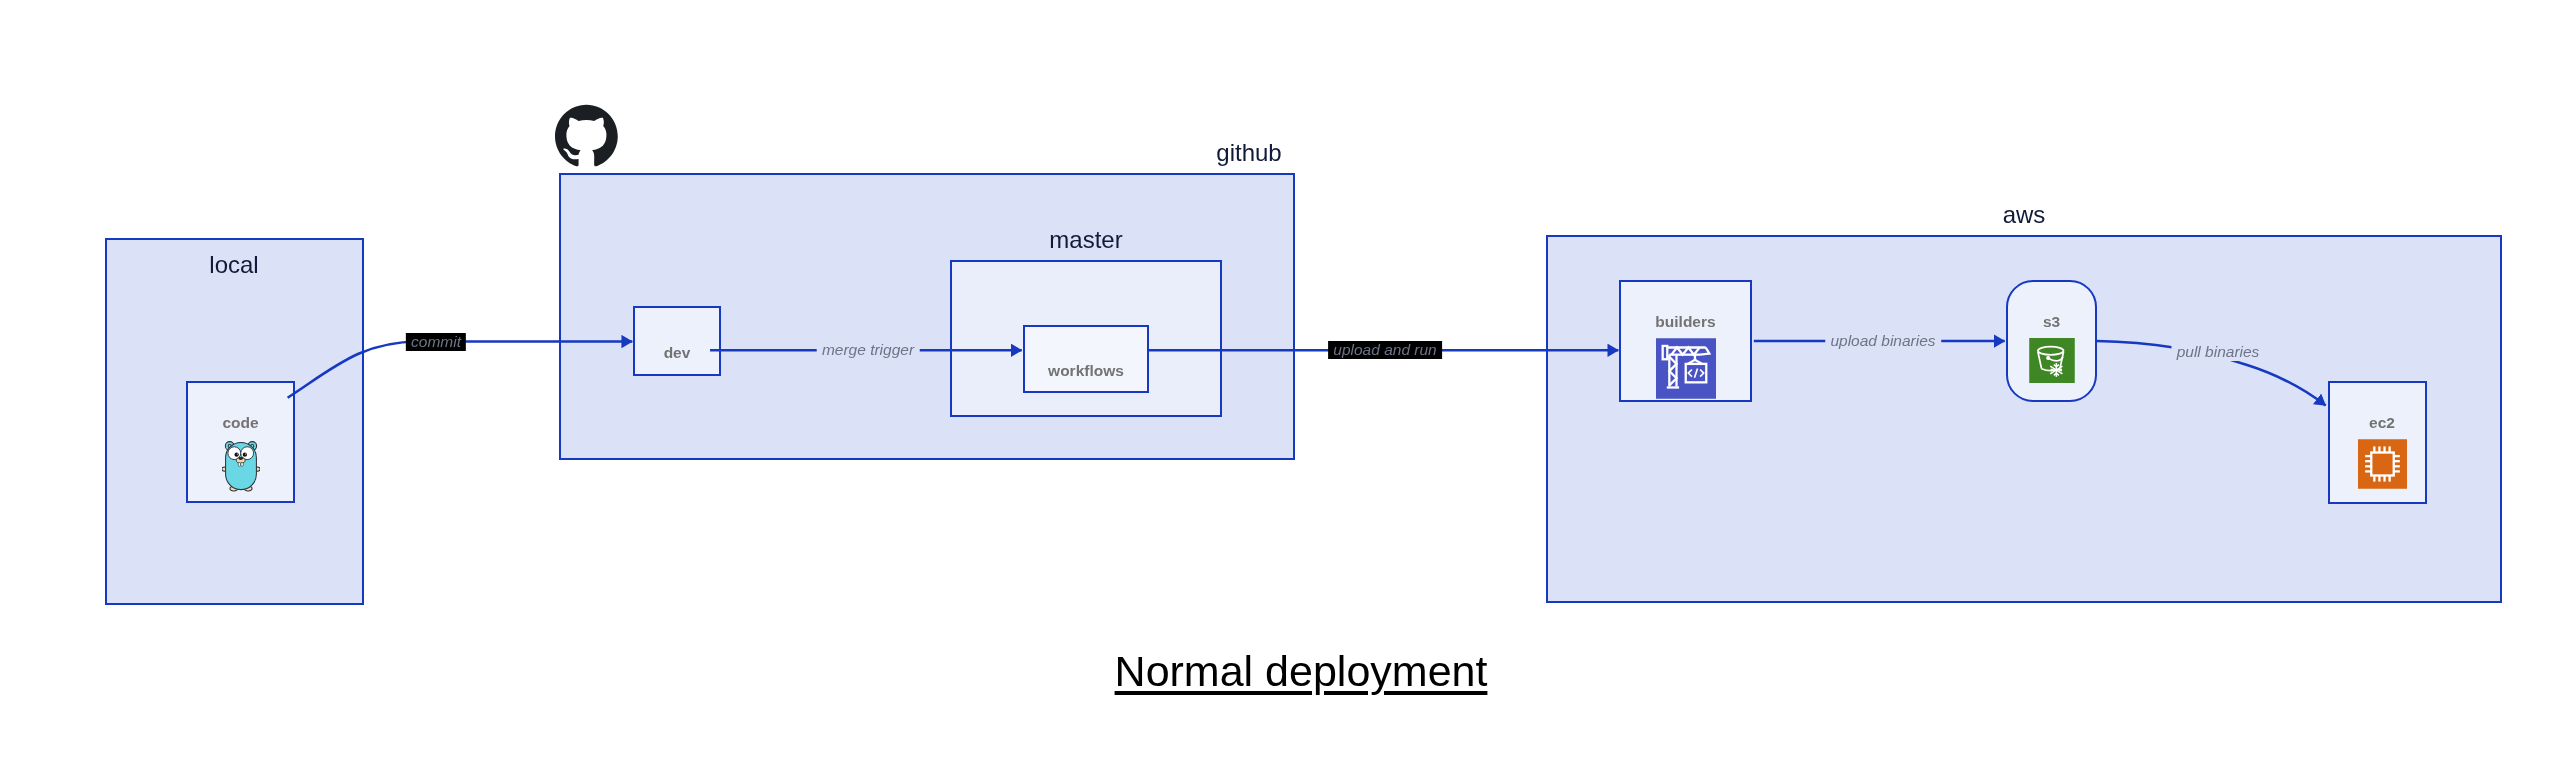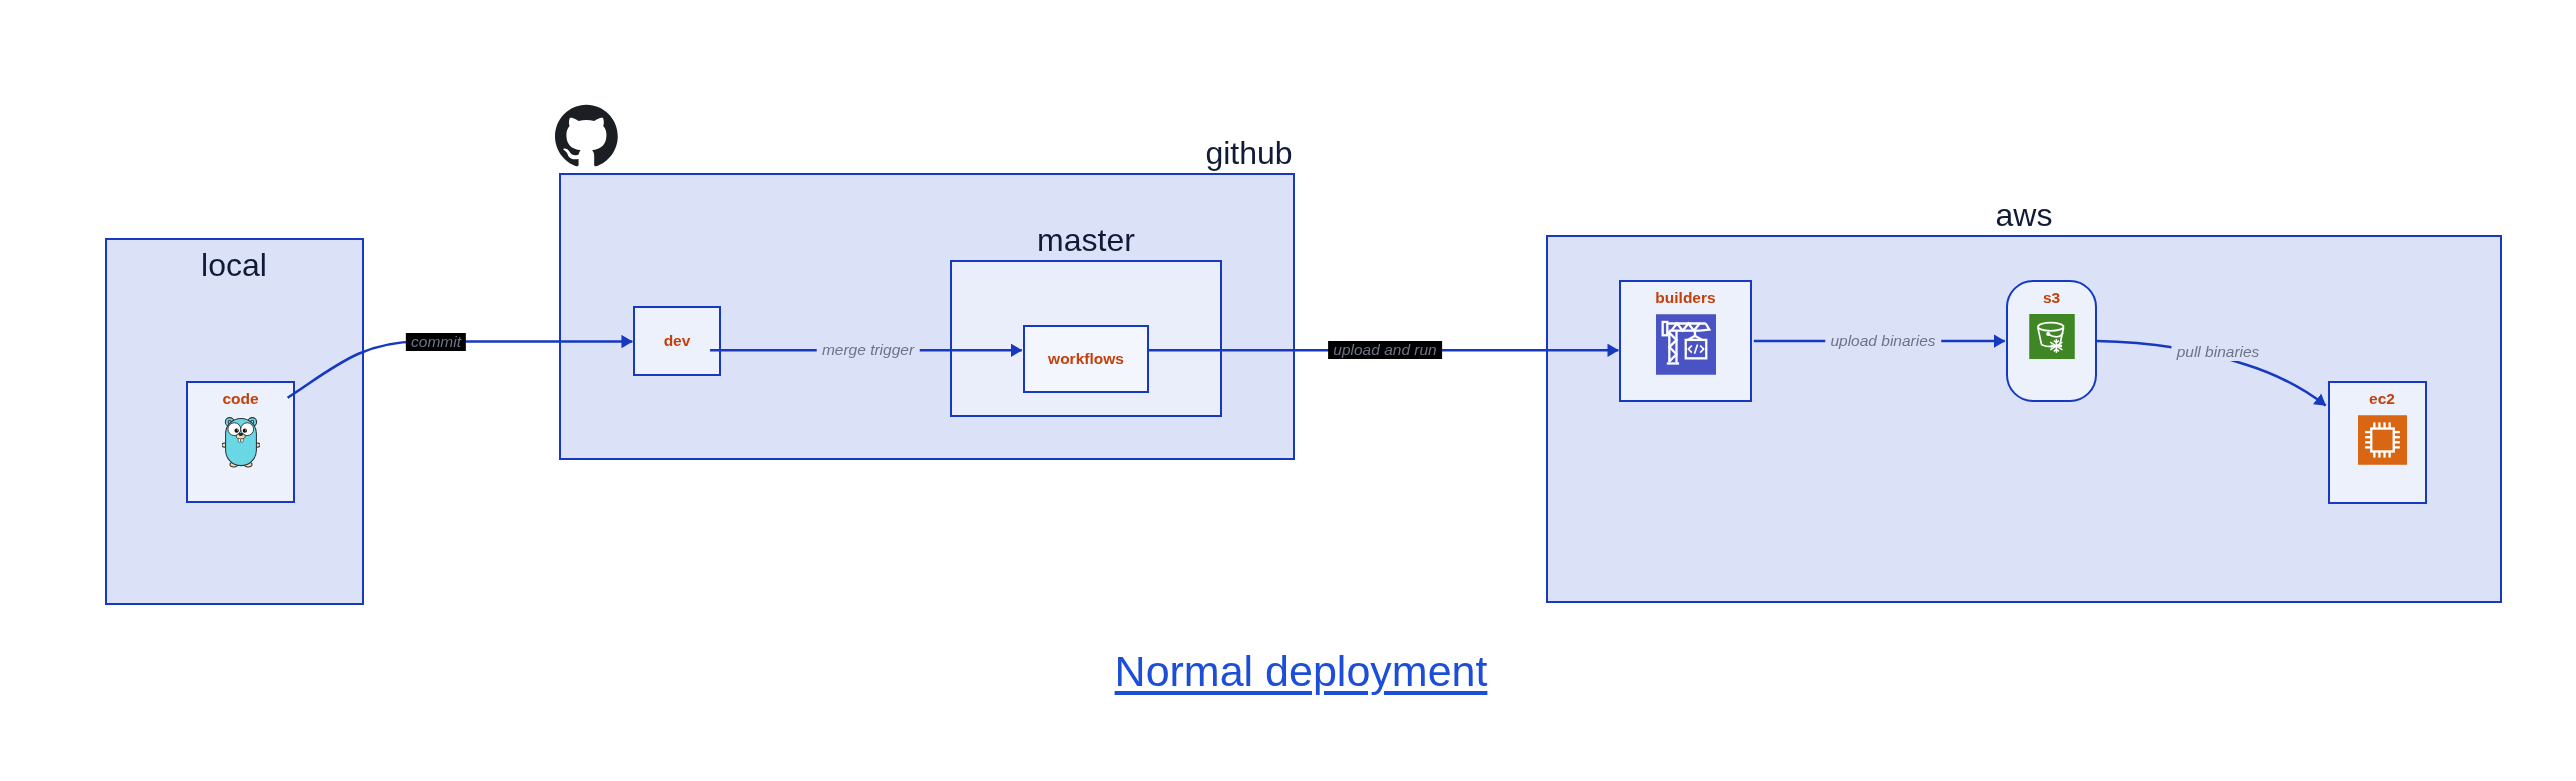--- a/index.html
+++ b/index.html
@@ -15,43 +15,44 @@
   .container-box {
     position: absolute;
     background: #dbe2f8;
     border: 2.6px solid #1639c0;
     box-sizing: border-box;
   }
   .container-box.lighter { background: #e9eefa; }
   .container-label {
     position: absolute;
     transform: translate(-50%, -50%);
-    font-size: 32px;
+    font-size: 24px;
     color: #111b38;
     white-space: nowrap;
   }
   
   .node {
     position: absolute;
     background: #edf1fb;
     border: 2.6px solid #1639c0;
     box-sizing: border-box;
     display: flex;
     flex-direction: column;
     align-items: center;
     padding-top: 6.7px;
     gap: 7.2px;
   }
   .node.center { justify-content: center; padding-top: 0; gap: 0; }
   .node.workflows-fill { background: #f4f6fd; }
   .node-label {
     font-size: 15.5px;
     font-weight: bold;
-    color: #c2410c;
-    white-space: nowrap;
+    color: #737373;
+    white-space: nowrap;
+    margin-top: 24px;
   }
   
   svg.edges {
     position: absolute;
     left: 0; top: 0;
     width: 2604px; height: 781px;
     pointer-events: none;
   }
   .edge-label {
     position: absolute;
@@ -65,21 +66,21 @@
   .bg-white { background: #000000; }
   .bg-fill  { background: #dbe2f8; }
   
   .github-logo { position: absolute; left: 555px; top: 104px; }
   .diagram-title {
     position: absolute;
     left: 1301px;
     top: 647px;
     transform: translateX(-50%);
     font-size: 43px;
-    color: #1d4ed8;
+    color: #000000;
     text-decoration: underline;
     text-decoration-thickness: 3.6px;
     text-underline-offset: 5.2px;
     white-space: nowrap;
   }
 </style>
 </head>
 <body>
 
 <div class="stage">

